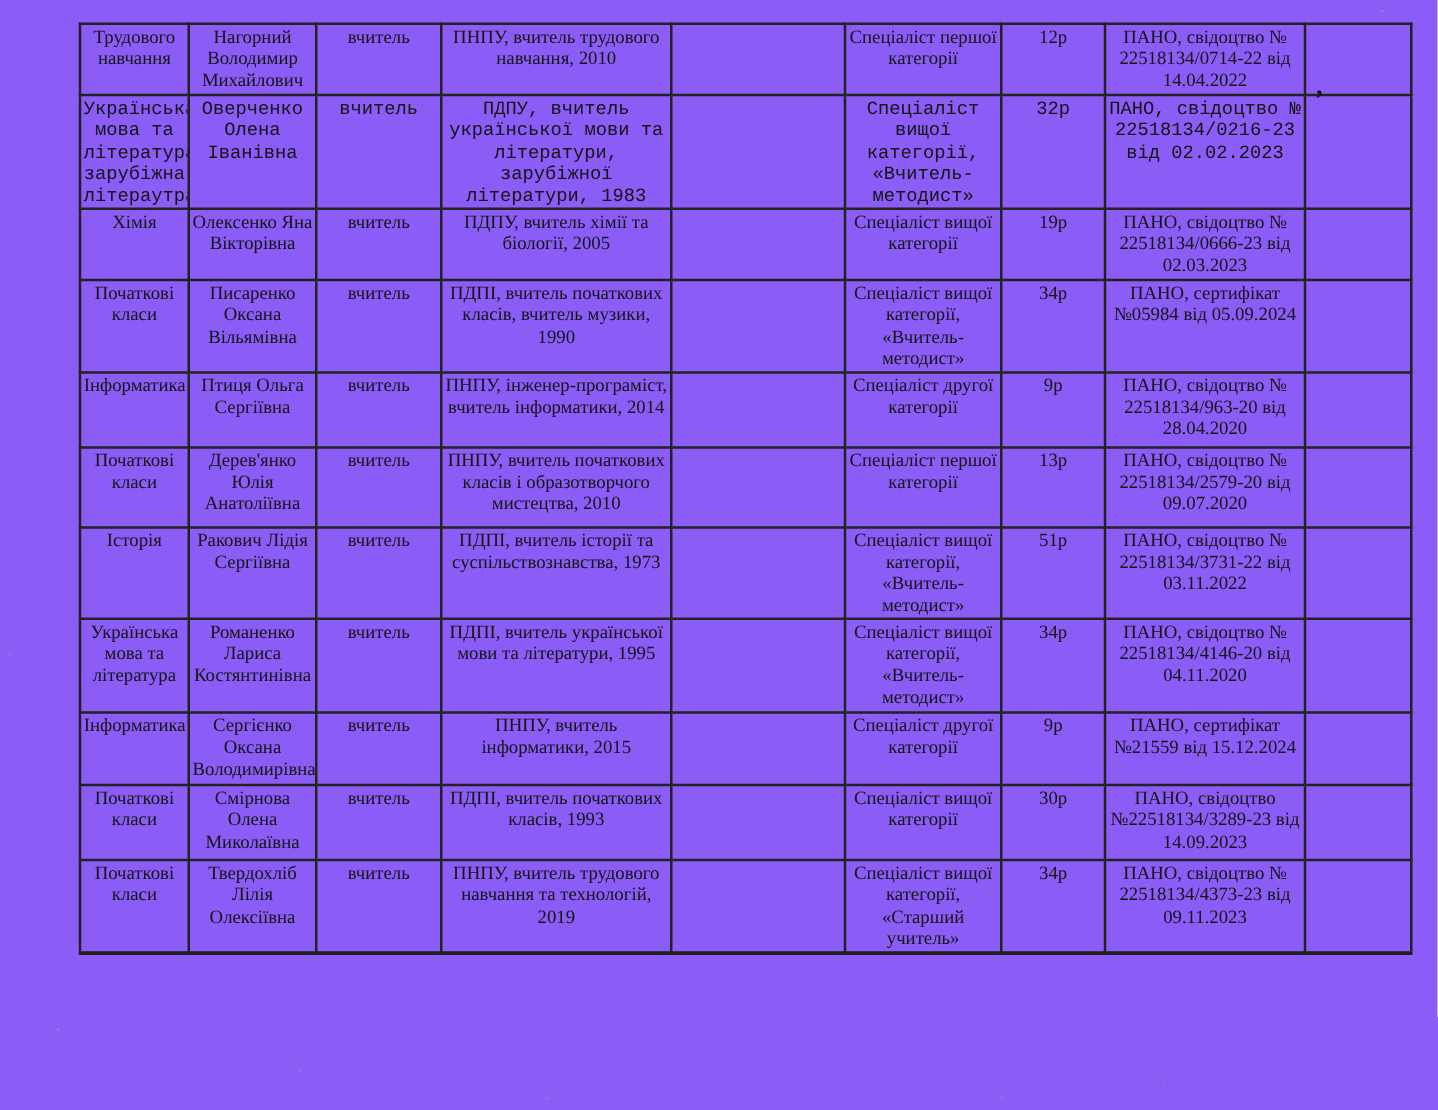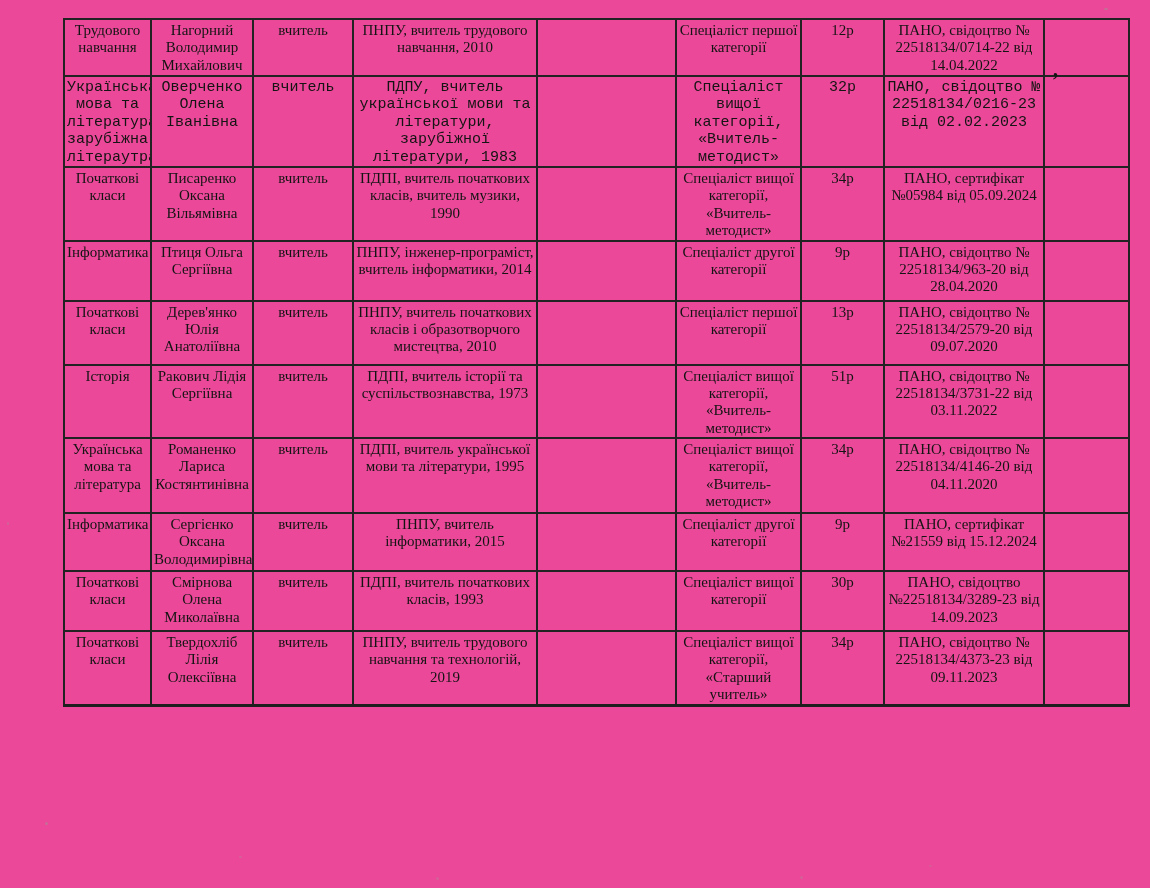--- a/index.html
+++ b/index.html
@@ -8,21 +8,21 @@
     width: 1150px;
     height: 888px;
     background: #fcfcfb;
     overflow: hidden;
     font-family: "Liberation Serif", "DejaVu Serif", serif;
   }
   .scan-page {
     position: relative;
     width: 1150px;
     height: 888px;
-    background: #ec4899;
+    background: #8b5cf6;
   }
   table.doc-table {
     position: absolute;
     left: 63px;
     top: 18px;
     width: 1065px;
     border-collapse: collapse;
     table-layout: fixed;
     border: 2px solid #1e1e1e;
     border-bottom-width: 3px;
@@ -104,20 +104,31 @@
           <td>Українська мова та література, зарубіжна літераутра</td>
           <td>Оверченко Олена Іванівна</td>
           <td>вчитель</td>
           <td>ПДПУ, вчитель української мови та літератури, зарубіжної літератури, 1983</td>
           <td></td>
           <td>Спеціаліст вищої категорії, «Вчитель-методист»</td>
           <td>32р</td>
           <td>ПАНО, свідоцтво № 22518134/0216-23 від 02.02.2023</td>
           <td></td>
         </tr>
+        <tr style="height: 57px;">
+          <td>Хімія</td>
+          <td>Олексенко Яна Вікторівна</td>
+          <td>вчитель</td>
+          <td>ПДПУ, вчитель хімії та біології, 2005</td>
+          <td></td>
+          <td>Спеціаліст вищої категорії</td>
+          <td>19р</td>
+          <td>ПАНО, свідоцтво № 22518134/0666-23 від 02.03.2023</td>
+          <td></td>
+        </tr>
         <tr style="height: 70px;">
           <td>Початкові класи</td>
           <td>Писаренко Оксана Вільямівна</td>
           <td>вчитель</td>
           <td>ПДПІ, вчитель початкових класів, вчитель музики, 1990</td>
           <td></td>
           <td>Спеціаліст вищої категорії, «Вчитель-методист»</td>
           <td>34р</td>
           <td>ПАНО, сертифікат №05984 від 05.09.2024</td>
           <td></td>

